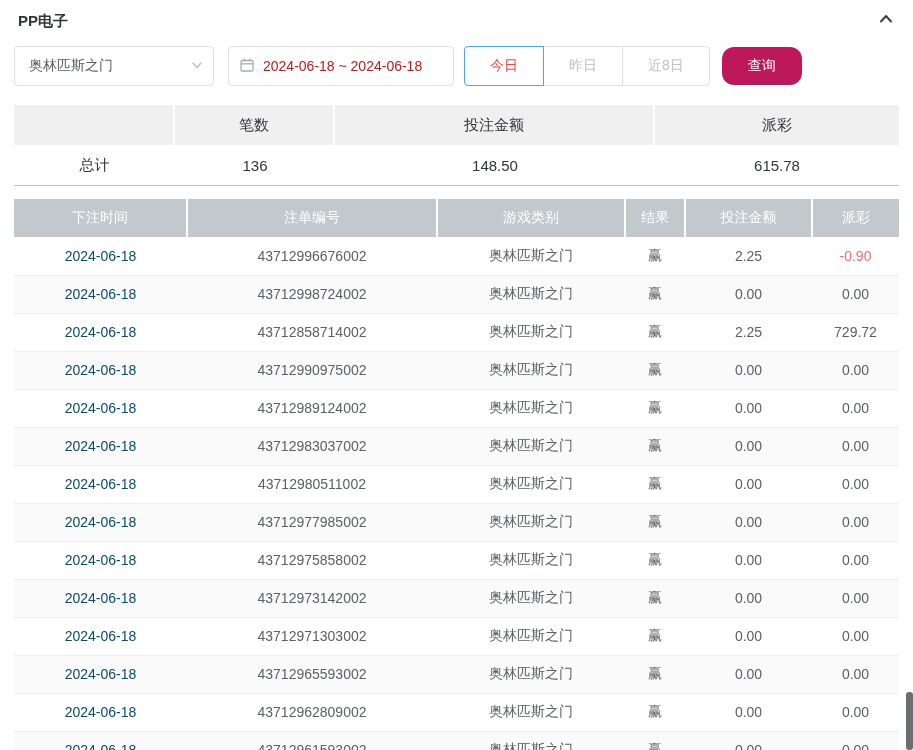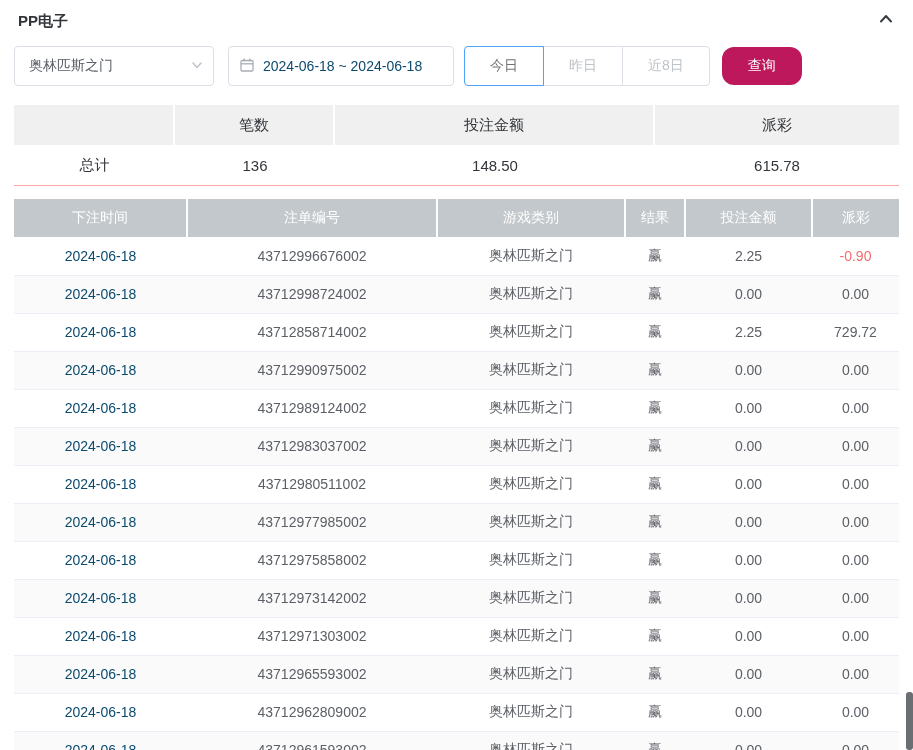--- a/index.html
+++ b/index.html
@@ -23,31 +23,31 @@
   .filter-bar { display: flex; align-items: center; margin-top: 12px; height: 40px; }
   .select-box {
     width: 200px; height: 40px; border: 1px solid #dcdfe6; border-radius: 4px;
     display: flex; align-items: center; justify-content: space-between;
     padding: 0 10px 0 14px; color: #5a5e66; font-size: 14px; cursor: pointer;
     background: #fff;
   }
   .date-box {
     margin-left: 14px; width: 226px; height: 40px; border: 1px solid #dcdfe6;
     border-radius: 4px; display: flex; align-items: center; gap: 8px;
-    padding: 0 10px; color: #0c4a6e; font-size: 14px; cursor: pointer; background: #fff;
+    padding: 0 10px; color: #b91c1c; font-size: 14px; cursor: pointer; background: #fff;
   }
   .btn-group { display: flex; margin-left: 10px; }
   .quick-btn {
     height: 40px; padding: 0 25px; background: #fff; border: 1px solid #dcdfe6;
     color: #bfc3ca; font-size: 14px; cursor: pointer; font-family: inherit;
   }
   .quick-btn + .quick-btn { margin-left: -1px; }
   .quick-btn:first-child { border-radius: 4px 0 0 4px; }
   .quick-btn:last-child { border-radius: 0 4px 4px 0; }
-  .quick-btn.active { border-color: #4da3f7; color: #737373; position: relative; z-index: 1; }
+  .quick-btn.active { border-color: #4da3f7; color: #ef4444; position: relative; z-index: 1; }
   .search-btn {
     margin-left: 12px; width: 80px; height: 38px; background: #be185d; border: none;
     border-radius: 12px; color: #fff; font-size: 14px; cursor: pointer; font-family: inherit;
   }
 
   
   .summary { margin-top: 19px; width: 885px; }
   .summary-row { display: grid; grid-template-columns: 161px 160px 320px 244px; }
   .summary-row .cell {
     display: flex; align-items: center; justify-content: center; font-size: 15px;

